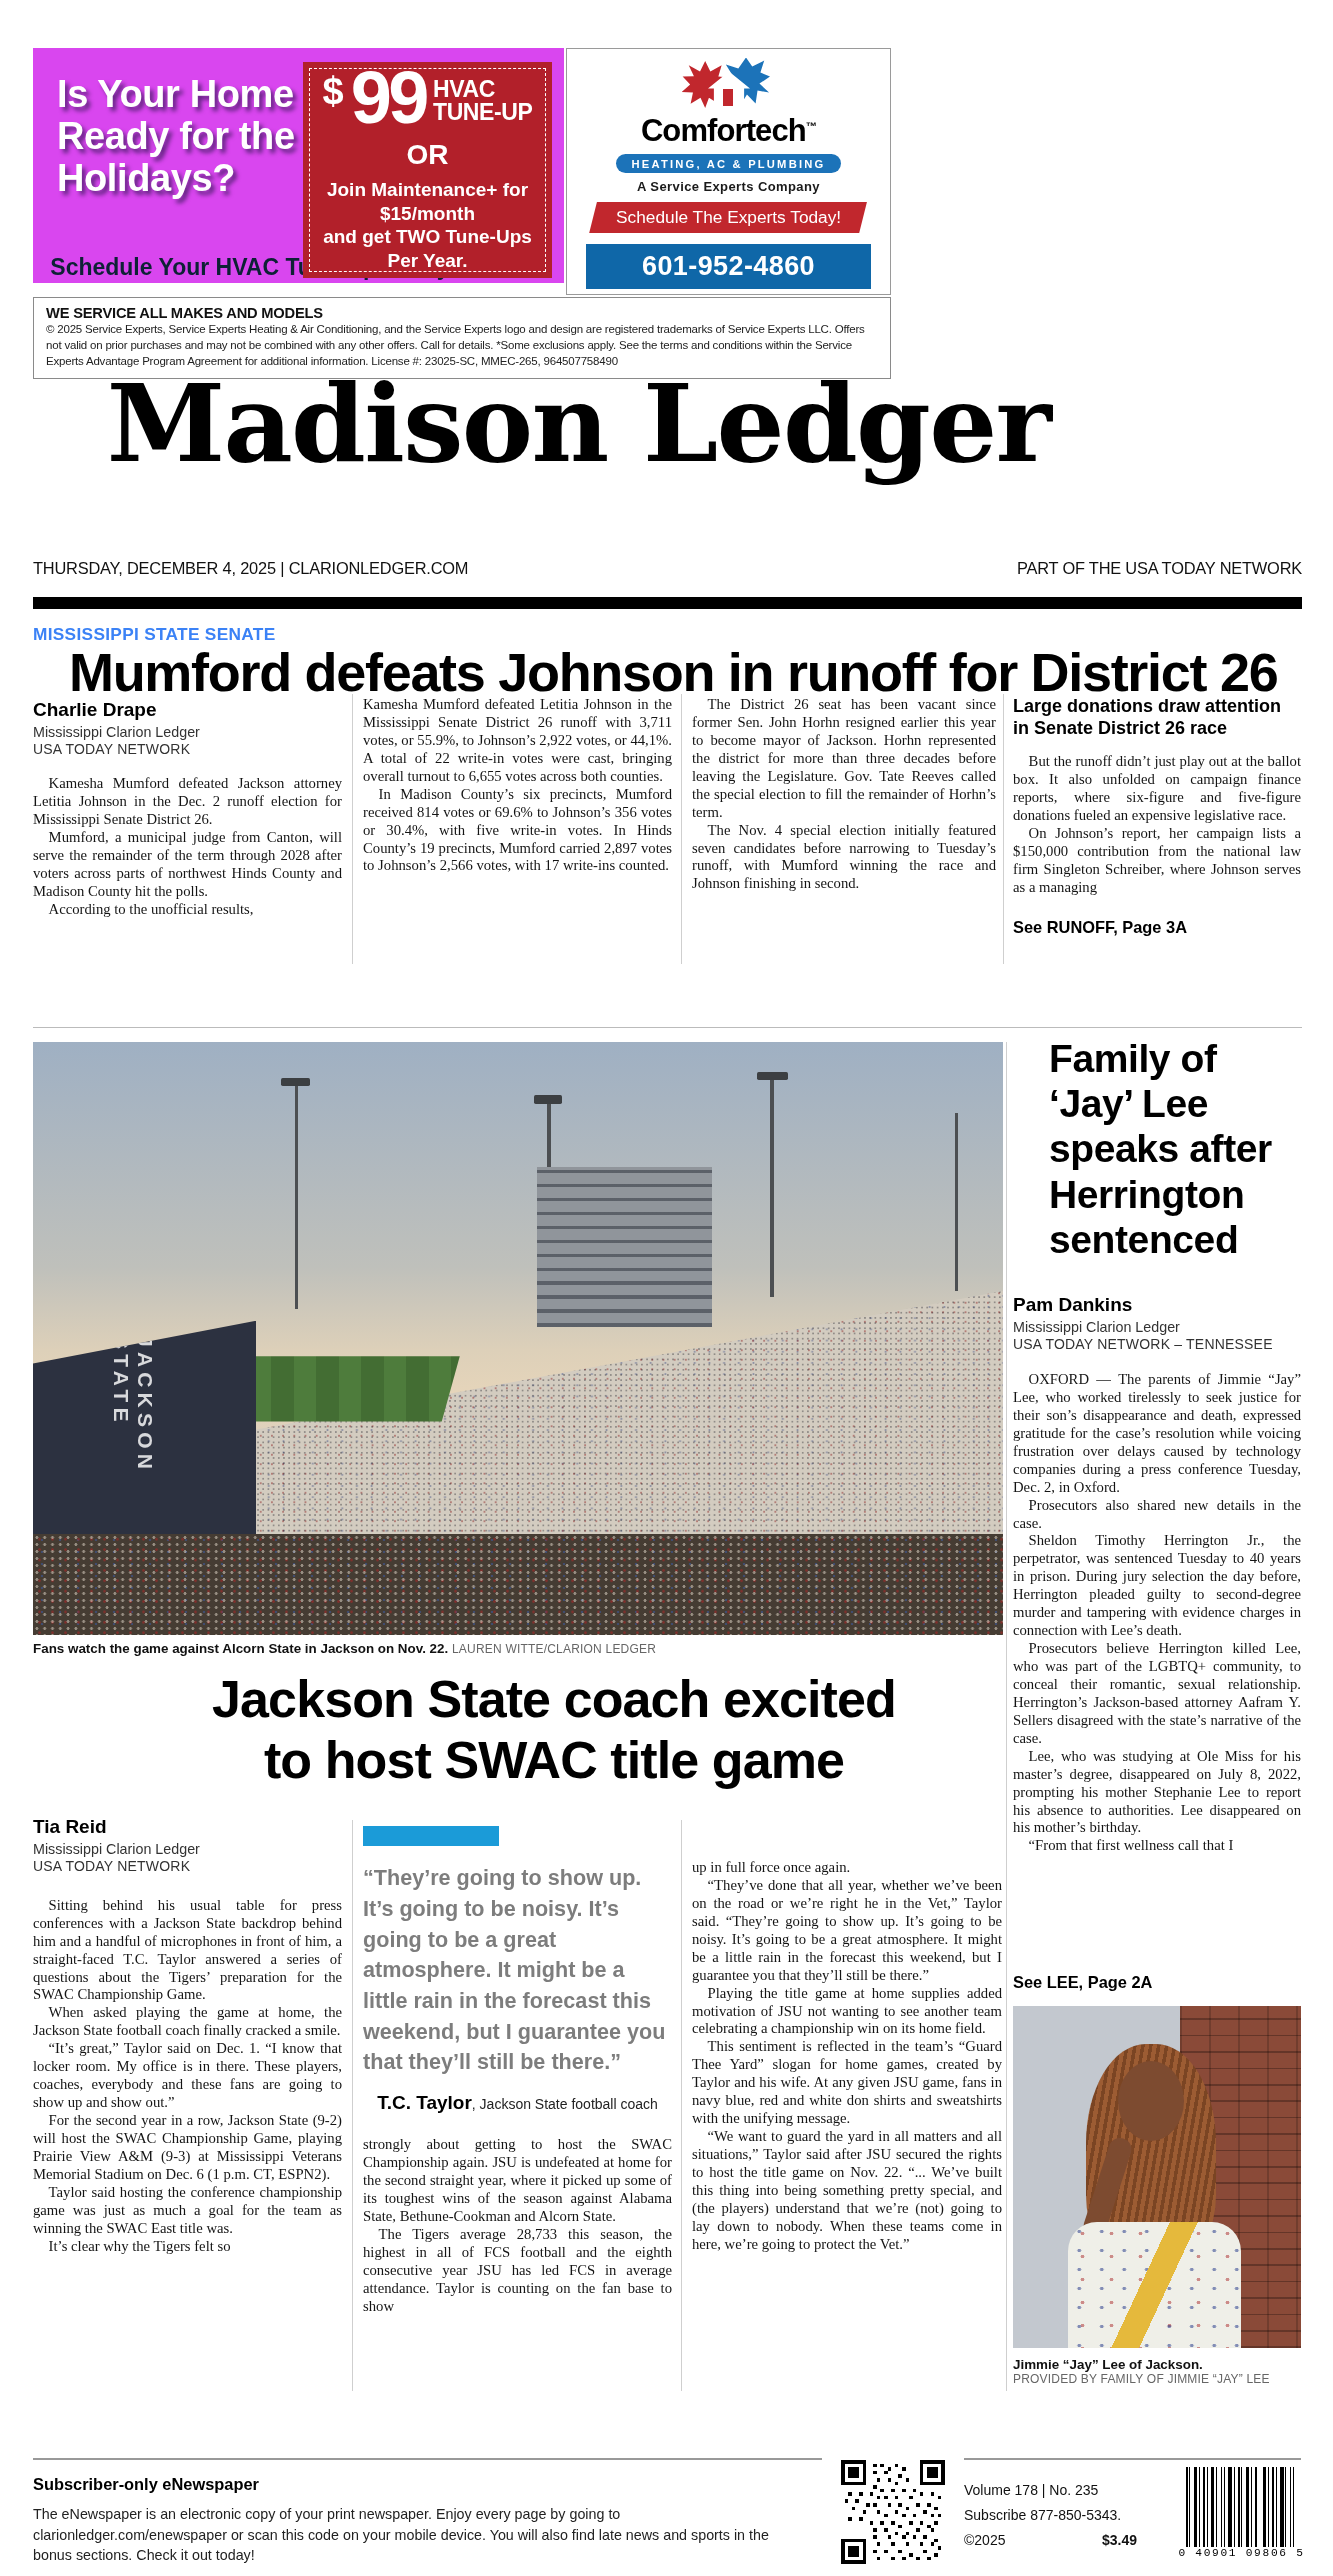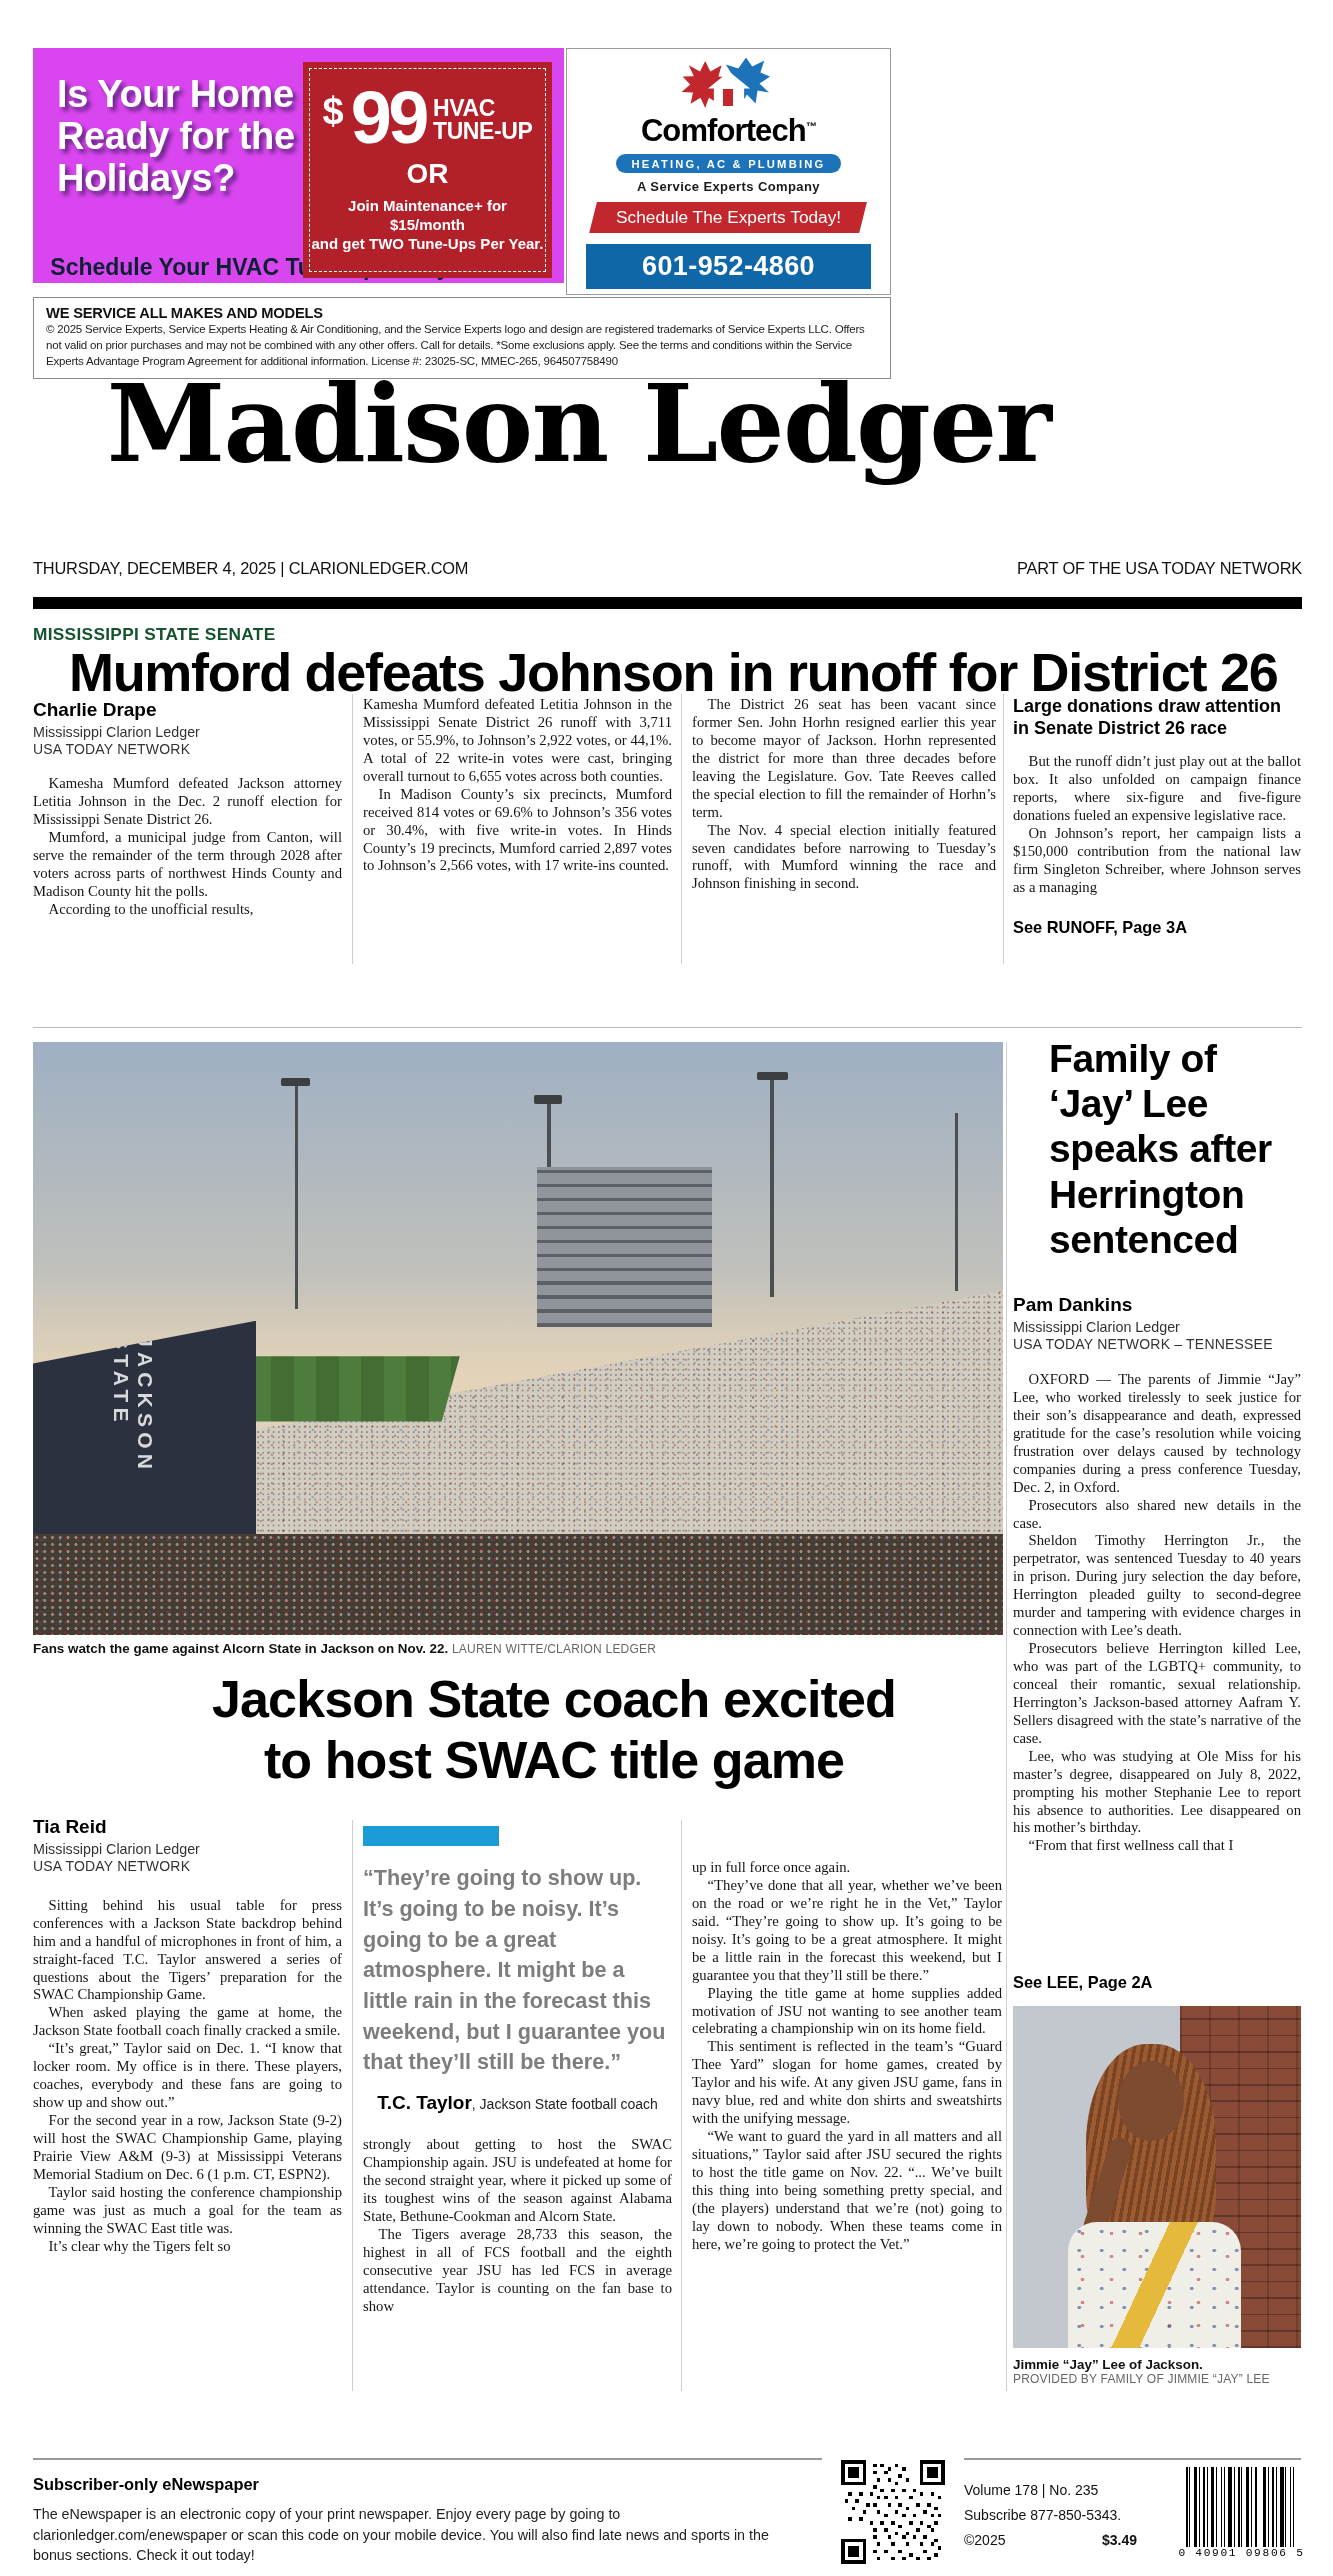--- a/index.html
+++ b/index.html
@@ -16,21 +16,21 @@
            text-shadow:3.5px 3.5px 4.3px rgba(0,10,40,.55);letter-spacing:-0.4px;}
   .ad-cta{left:17.3px;top:206px;font-size:23px;font-weight:bold;color:#0d2135;}
   .coupon{left:270px;top:14px;width:249px;height:216px;background:#b2202a;padding:6px;box-sizing:border-box;}
   .coupon-in{border:1.7px dashed #fff;width:100%;height:100%;box-sizing:border-box;color:#fff;
              display:flex;flex-direction:column;align-items:center;justify-content:center;text-align:center;}
   .price-row{display:flex;align-items:flex-start;gap:7px;}
   .dollar{font-size:38px;font-weight:bold;line-height:1;margin-top:5.2px;}
   .price{font-size:74px;font-weight:bold;line-height:.85;letter-spacing:-3.5px;}
   .service{font-size:23px;font-weight:bold;line-height:1.02;text-align:left;margin-top:10.4px;letter-spacing:-0.4px;}
   .or{font-size:28px;font-weight:bold;margin:8.6px 0 7px;}
-  .offer{font-size:15px;font-weight:bold;line-height:1.25;}
+  .offer{font-size:19px;font-weight:bold;line-height:1.25;}
   .ct-panel{left:533px;top:0;width:325px;height:247px;background:#fff;border:0.9px solid #9a9a9a;
             box-sizing:border-box;text-align:center;}
   .ct-logo{position:relative;width:97px;height:54px;margin:8.6px auto 0;}
   .ct-sun{position:absolute;left:1.7px;top:3.5px;width:47px;height:47px;background:#c1272d;
     clip-path:polygon(50% 0,61% 22%,85% 9%,78% 33%,100% 35%,82% 52%,100% 68%,76% 68%,80% 92%,58% 78%,50% 100%,40% 78%,19% 91%,24% 67%,0 66%,18% 50%,2% 33%,26% 32%,15% 9%,39% 22%);}
   .ct-flake{position:absolute;right:7px;top:0;width:48px;height:50px;background:#1c73b9;
     clip-path:polygon(50% 0,63% 18%,88% 6%,80% 30%,100% 38%,78% 52%,98% 70%,74% 66%,70% 92%,52% 74%,38% 96%,34% 70%,10% 78%,22% 56%,0 44%,22% 36%,8% 14%,34% 22%);}
   .ct-house{position:absolute;left:28px;top:14px;width:42px;height:35px;background:#fff;
     clip-path:polygon(50% 0,100% 48%,86% 48%,86% 100%,14% 100%,14% 48%,0 48%);}
   .ct-door{position:absolute;left:43px;top:31px;width:10.4px;height:17.3px;background:#c1272d;}
@@ -51,21 +51,21 @@
 
   
   .masthead{left:33px;top:365px;width:1091px;text-align:center;
             font-family:"DejaVu Serif","Liberation Serif",serif;font-weight:bold;
             font-size:107px;letter-spacing:-1.7px;color:#000;line-height:1.1;}
   .dateline{left:33px;top:559px;width:1269px;display:flex;justify-content:space-between;
             font-size:16.4px;letter-spacing:-0.2px;color:#111;}
   .thickrule{left:33px;top:597px;width:1269px;height:12px;background:#000;}
 
   
-  .kicker{left:33px;top:624px;font-size:17.3px;font-weight:bold;color:#14532d;letter-spacing:0.3px;}
+  .kicker{left:33px;top:624px;font-size:17.3px;font-weight:bold;color:#3b82f6;letter-spacing:0.3px;}
   .h1-runoff{left:33px;top:645px;width:1269px;font-size:54px;font-weight:bold;letter-spacing:-1.3px;
              line-height:1;color:#000;}
   .byline-name{font-size:19px;font-weight:bold;color:#000;}
   .byline-org{font-size:14.3px;color:#333;margin-top:2.6px;}
   .byline-net{font-size:14px;color:#333;margin-top:1.7px;letter-spacing:0.2px;}
   .bodycol{font-family:"Liberation Serif","DejaVu Serif",serif;font-size:14.7px;line-height:1.22;
            text-align:justify;color:#141414;hyphens:auto;}
   .bodycol p{margin:0;text-indent:15.6px;}
   .cont p:first-child{text-indent:0;}
   .subhead{font-size:18px;font-weight:bold;line-height:1.2;color:#000;margin-bottom:14px;

